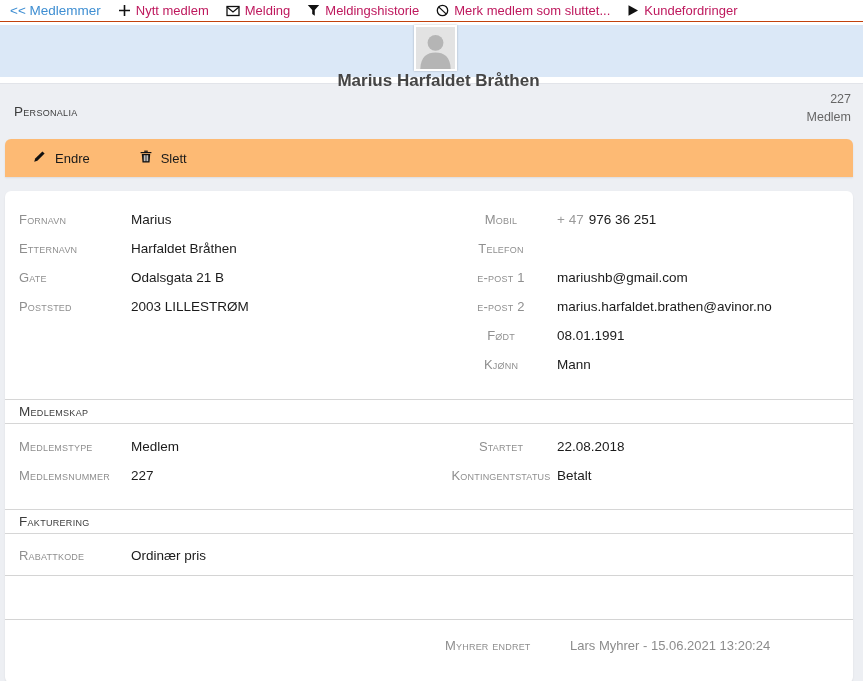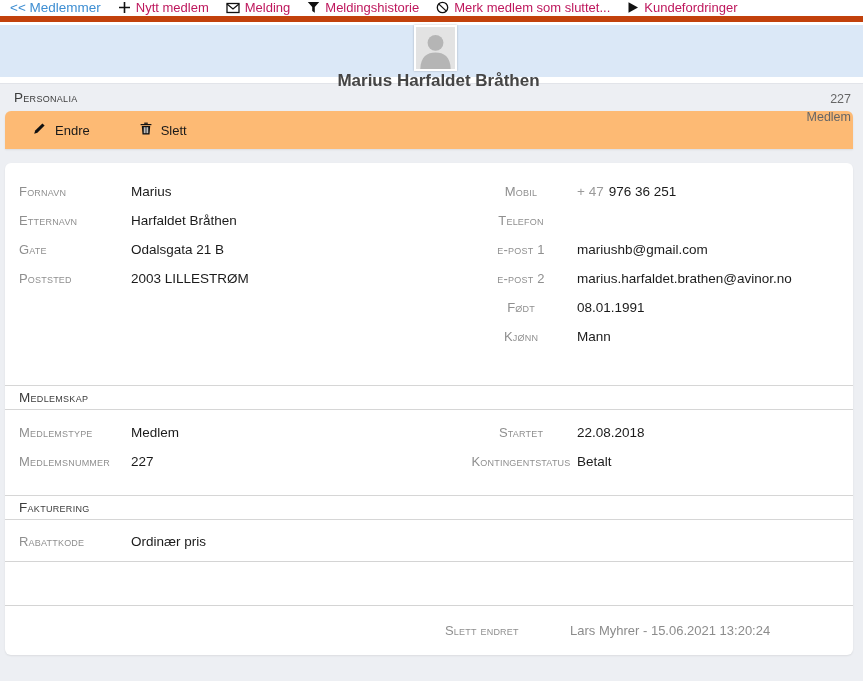--- a/index.html
+++ b/index.html
@@ -7,23 +7,23 @@
   body {
     background: #edeff3;
     font-family: "Liberation Sans", sans-serif;
     color: #1b1b1b;
     overflow: hidden;
   }
   
   .topbar {
     height: 22px;
     background: #ffffff;
-    border-bottom: 6px solid #c2410c;
-    display: flex;
-    align-items: flex-start;
+    border-bottom: 1px solid #c2410c;
+    display: flex;
+    align-items: center;
     padding-left: 10px;
     gap: 17px;
     white-space: nowrap;
   }
   .backlink {
     color: #3e8ed2;
     font-size: 13.5px;
     cursor: pointer;
   }
   .tb-item {
@@ -68,21 +68,21 @@
   .member-meta {
     margin-left: auto;
     padding-right: 12px;
     text-align: right;
     font-size: 12.5px;
     color: #666;
     line-height: 1.4;
   }
   
   .section-band {
-    height: 28px;
+    height: 56px;
     border-top: 1px solid #e2e4e9;
     display: flex;
     align-items: center;
     padding-left: 14px;
   }
   .sec-title {
     font-variant: small-caps;
     font-size: 13.5px;
     letter-spacing: 0.3px;
     color: #3c3c3c;
@@ -112,37 +112,37 @@
   .main-card {
     margin: 0 10px 0 5px;
     background: #ffffff;
     border-radius: 6px;
     box-shadow: 0 1px 2px rgba(0,0,0,.08);
     height: 492px;
     display: flex;
     flex-direction: column;
   }
   .fields-block { border-bottom: 1px solid #d4d4d4; }
-  .cols { display: flex; padding-top: 14px; gap: 20px; }
+  .cols { display: flex; padding-top: 14px; }
   .col-left  { width: 426px; flex-shrink: 0; }
   .col-right { flex: 1; text-align: center; }
   .frow { display: flex; align-items: center; height: 29px; }
   .flabel {
     width: 126px;
     padding-left: 14px;
     flex-shrink: 0;
     font-variant: small-caps;
     font-size: 13px;
     letter-spacing: 0.2px;
     color: #8f8f8f;
   }
   .fvalue { font-size: 13.5px; color: #1b1b1b; display: flex; gap: 5px; }
   .fvalue .prefix { color: #9a9a9a; }
   .inner-sec-header {
-    margin-top: 34px;
+    margin-top: 20px;
     height: 25px;
     border-top: 1px solid #d6d6d6;
     border-bottom: 1px solid #d6d6d6;
     display: flex;
     align-items: center;
     padding-left: 14px;
   }
   .inner-sec-header.second { margin-top: 19px; }
   .cols.tight { padding-top: 8px; }
   .cols.last { padding-top: 7px; padding-bottom: 5px; }
@@ -348,17 +348,17 @@
           <span class="fvalue">Ordinær pris</span>
         </div>
       </div>
       <div class="col-right"></div>
     </div>
   </div>
 
   <div class="empty-band"></div>
 
   <div class="footer-row">
-    <span class="flabel">Slett endret</span>
+    <span class="flabel">Myhrer endret</span>
     <span class="footer-value">Lars Myhrer - 15.06.2021 13:20:24</span>
   </div>
 
 </div>
 
 </body></html>

